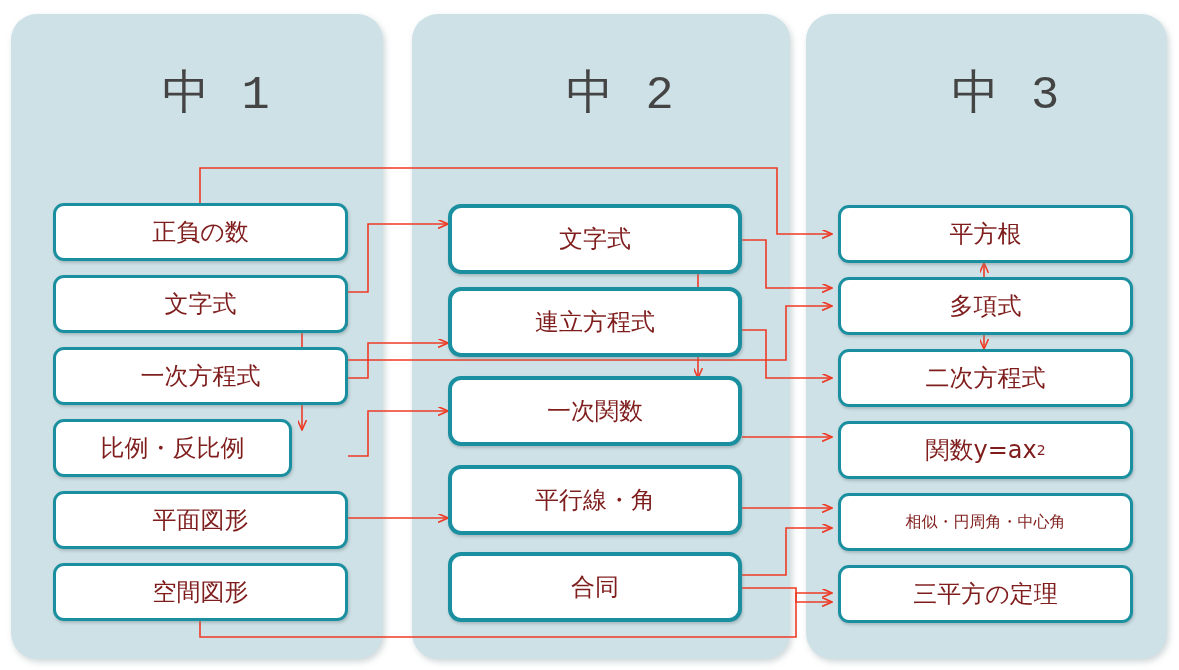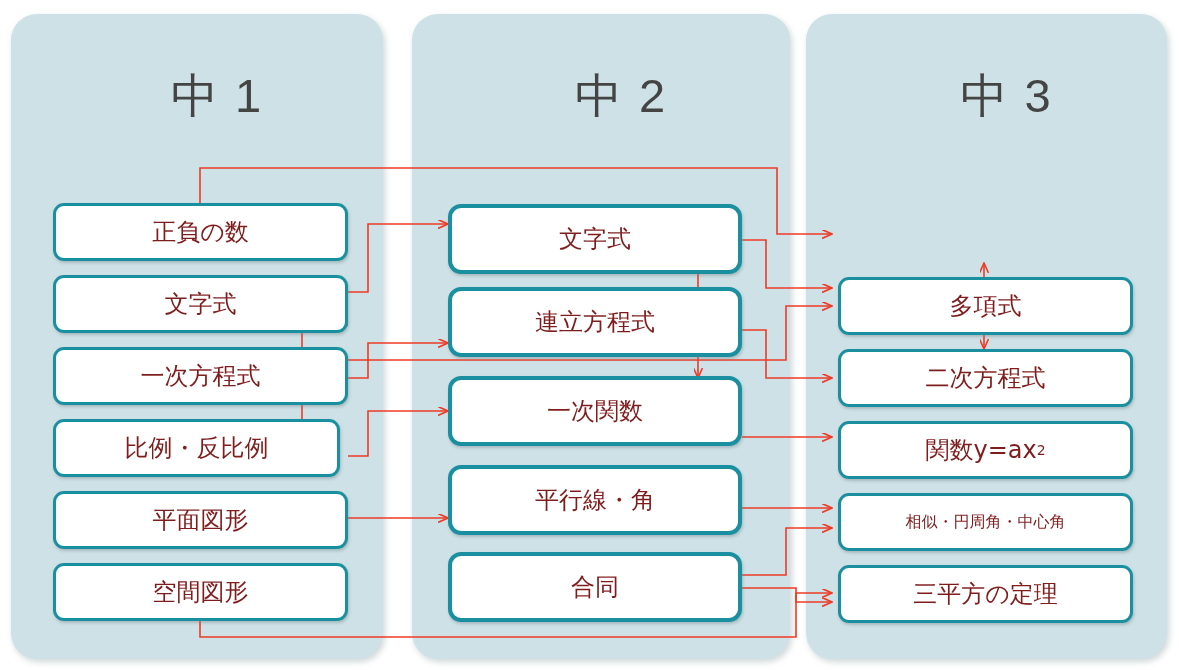--- a/index.html
+++ b/index.html
@@ -14,21 +14,21 @@
   }
   .panel-title{
     position:absolute;
     left:0;right:0;
     text-align:center;
     color:#444444;
     font-size:47px;
     font-weight:400;
     letter-spacing:2px;
     line-height:1;
-    font-family:Liberation Sans, sans-serif;
+    font-family:Liberation Mono, monospace;
     padding-left:40px;
   }
 
   .node{
     position:absolute;
     background:#ffffff;
     border:3px solid #1a8fa0;
     border-radius:11px;
     box-sizing:border-box;
     box-shadow:1px 2px 3px rgba(120,140,145,0.45);
@@ -111,21 +111,21 @@
 
   <div class="node" style="left:53px;top:203px;width:295px;height:58px;">
     <span class="label">正負の数</span>
   </div>
   <div class="node" style="left:53px;top:275px;width:295px;height:58px;">
     <span class="label">文字式</span>
   </div>
   <div class="node" style="left:53px;top:347px;width:295px;height:58px;">
     <span class="label">一次方程式</span>
   </div>
-  <div class="node" style="left:53px;top:419px;width:287px;height:58px;">
+  <div class="node" style="left:53px;top:419px;width:239px;height:58px;">
     <span class="label">比例・反比例</span>
   </div>
   <div class="node" style="left:53px;top:563px;width:295px;height:58px;">
     <span class="label">空間図形</span>
   </div>
   <div class="node" style="left:53px;top:491px;width:295px;height:58px;">
     <span class="label">平面図形</span>
   </div>
 
   <div class="node c2" style="left:448px;top:204px;width:294px;height:70px;">
@@ -137,20 +137,23 @@
   <div class="node c2" style="left:448px;top:376px;width:294px;height:70px;">
     <span class="label">一次関数</span>
   </div>
   <div class="node c2" style="left:448px;top:465px;width:294px;height:70px;">
     <span class="label">平行線・角</span>
   </div>
   <div class="node c2" style="left:448px;top:552px;width:294px;height:70px;">
     <span class="label">合同</span>
   </div>
 
+  <div class="node" style="left:838px;top:205px;width:295px;height:58px;">
+    <span class="label">平方根</span>
+  </div>
   <div class="node" style="left:838px;top:277px;width:295px;height:58px;align-items:center;">
     <span class="label">多項式</span>
   </div>
   <div class="node" style="left:838px;top:349px;width:295px;height:58px;">
     <span class="label">二次方程式</span>
   </div>
   <div class="node" style="left:838px;top:421px;width:295px;height:58px;">
     <span class="label">関数y=ax</span>
       <span class="sup">2</span>
   </div>

